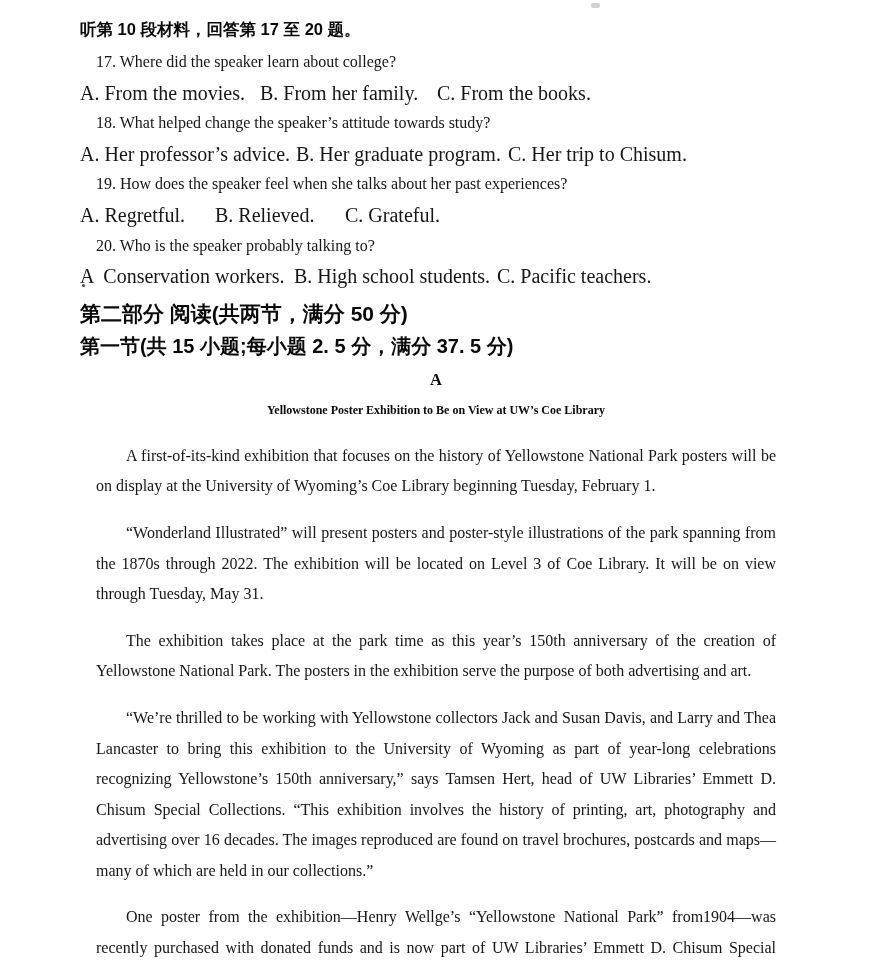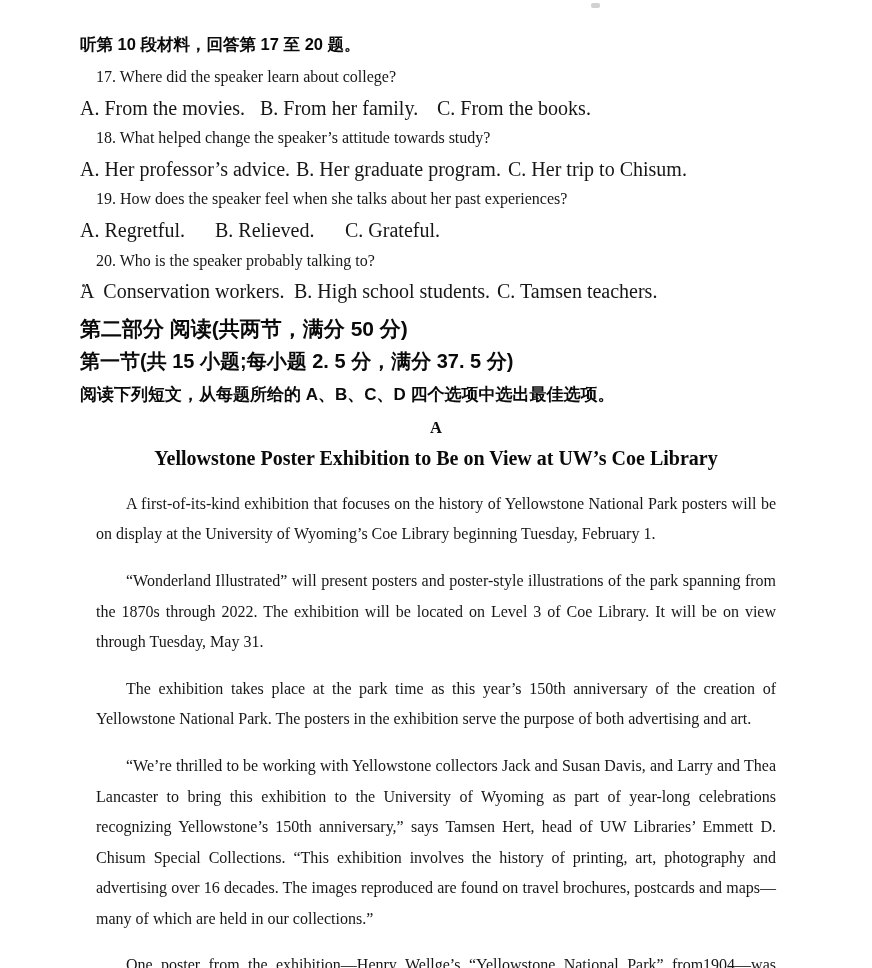--- a/index.html
+++ b/index.html
@@ -21,21 +21,21 @@
   }
   
   .cn {
     font-family: "Liberation Sans", sans-serif;
     font-weight: 700;
     color: #0a0a0a;
   }
   .listen-heading {
     font-size: 16.5px;
     line-height: 32px;
-    margin: 22px 0 2px 0;
+    margin: 7px 0 2px 0;
   }
   .q-line {
     font-size: 16px;
     line-height: 30.6px;
     white-space: pre;
     margin-left: 16px;
   }
   .opt-line {
     font-size: 20px;
     line-height: 30.6px;
@@ -62,21 +62,21 @@
     text-align: center;
     font-weight: 700;
     font-size: 16.5px;
     line-height: 30px;
     margin-top: 2px;
     color: #0a0a0a;
   }
   .passage-title {
     text-align: center;
     font-weight: 700;
-    font-size: 20px;
+    font-size: 12px;
     line-height: 30px;
     color: #0a0a0a;
   }
   .para {
     margin: 16px;
     font-size: 16px;
     line-height: 30.6px;
     text-align: justify;
     text-indent: 30px;
   }
@@ -130,26 +130,25 @@
     <div class="opt-line">
       <span class="opt" style="min-width:130px">A. Regretful.</span>
       <span class="opt" style="min-width:125px">B. Relieved.</span>
       <span class="opt">C. Grateful.</span>
     </div>
 
     <div class="q-line">20. Who is the speaker probably talking to?</div>
     <div class="opt-line">
       <span class="opt" style="min-width:209px">A  Conservation workers.</span>
       <span class="opt" style="min-width:198px">B. High school students.</span>
-      <span class="opt">C. Tamsen teachers.</span>
+      <span class="opt">C. Pacific teachers.</span>
     </div>
 
     <div class="cn part-heading">第二部分  阅读(共两节，满分 50 分)</div>
     <div class="cn sec-heading">第一节(共 15 小题;每小题 2. 5 分，满分 37. 5 分)</div>
-    <div class="cn instr-heading">阅读下列短文，从每题所给的 A、B、C、D 四个选项中选出最佳选项。</div>
 
     <div class="passage-label">A</div>
     <div class="passage-title">Yellowstone Poster Exhibition to Be on View at UW’s Coe Library</div>
 
     <p class="para">A first-of-its-kind exhibition that focuses on the history of Yellowstone National Park posters will be on display at the University of Wyoming’s Coe Library beginning Tuesday, February 1.</p>
     <p class="para">“Wonderland Illustrated” will present posters and poster-style illustrations of the park spanning from the 1870s through 2022. The exhibition will be located on Level 3 of Coe Library. It will be on view through Tuesday, May 31.</p>
     <p class="para">The exhibition takes place at the park time as this year’s 150th anniversary of the creation of Yellowstone National Park. The posters in the exhibition serve the purpose of both advertising and art.</p>
     <p class="para">“We’re thrilled to be working with Yellowstone collectors Jack and Susan Davis, and Larry and Thea Lancaster to bring this exhibition to the University of Wyoming as part of year-long celebrations recognizing Yellowstone’s 150th anniversary,” says Tamsen Hert, head of UW Libraries’ Emmett D. Chisum Special Collections. “This exhibition involves the history of printing, art, photography and advertising over 16 decades. The images reproduced are found on travel brochures, postcards and maps—many of which are held in our collections.”</p>
     <p class="para">One poster from the exhibition—Henry Wellge’s “Yellowstone National Park” from1904—was recently purchased with donated funds and is now part of UW Libraries’ Emmett D. Chisum Special Collections. Wellge, a productive bird’s-eye-view artist, designed the piece for the Northern Pacific Railroad, which used it to advertise</p>
 

